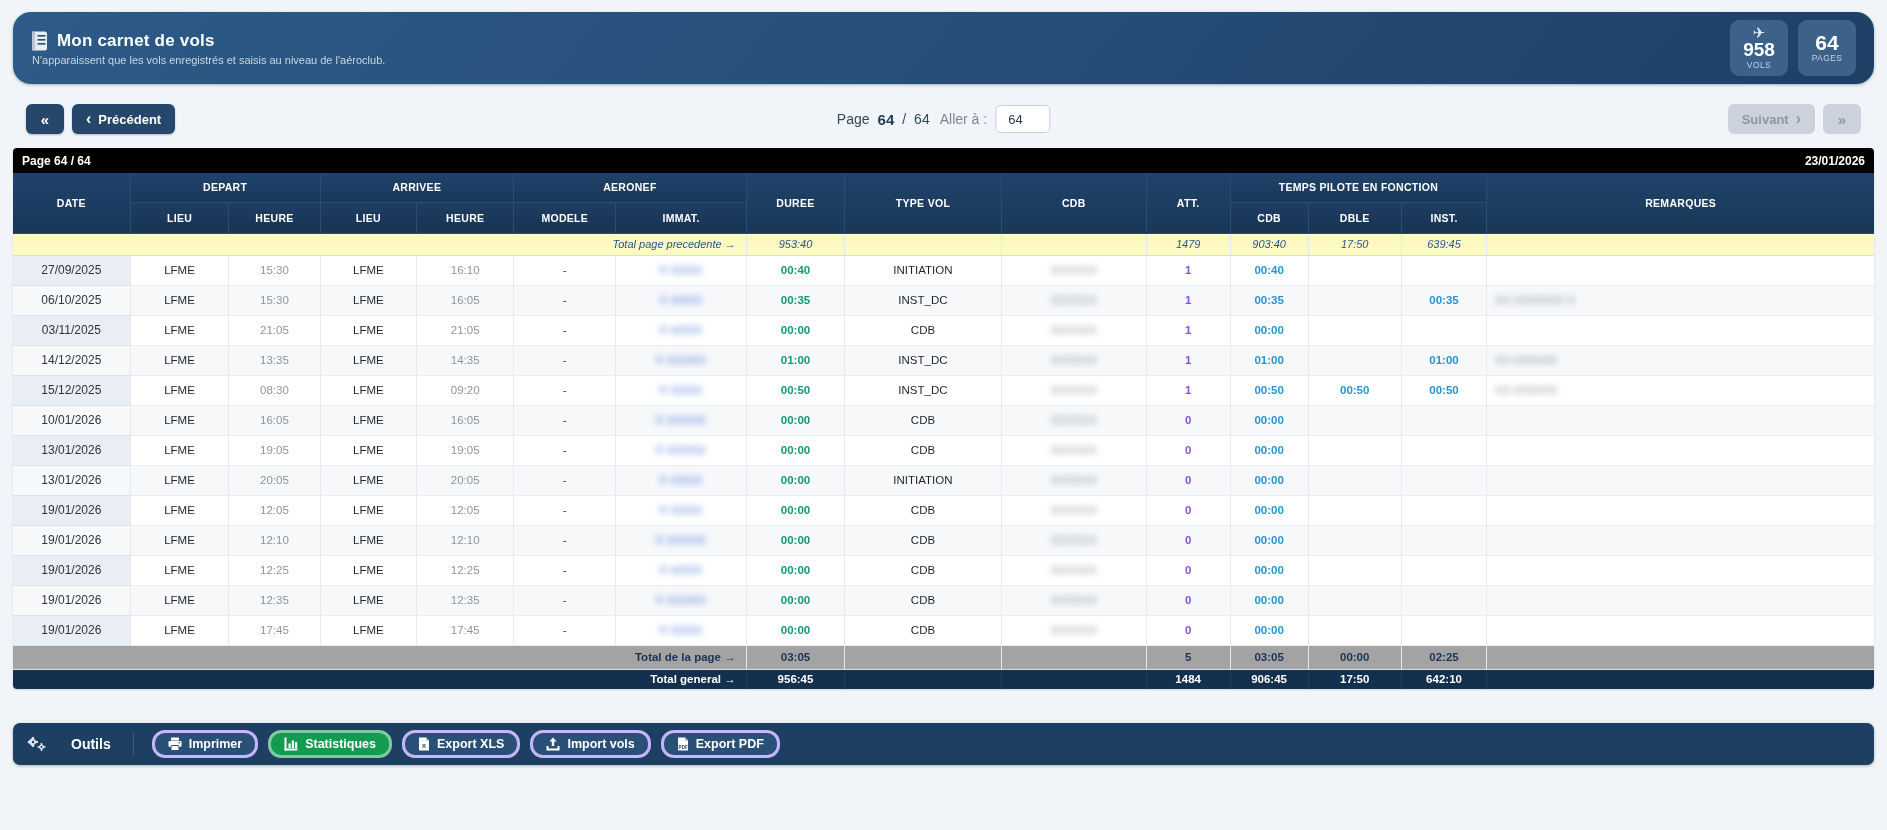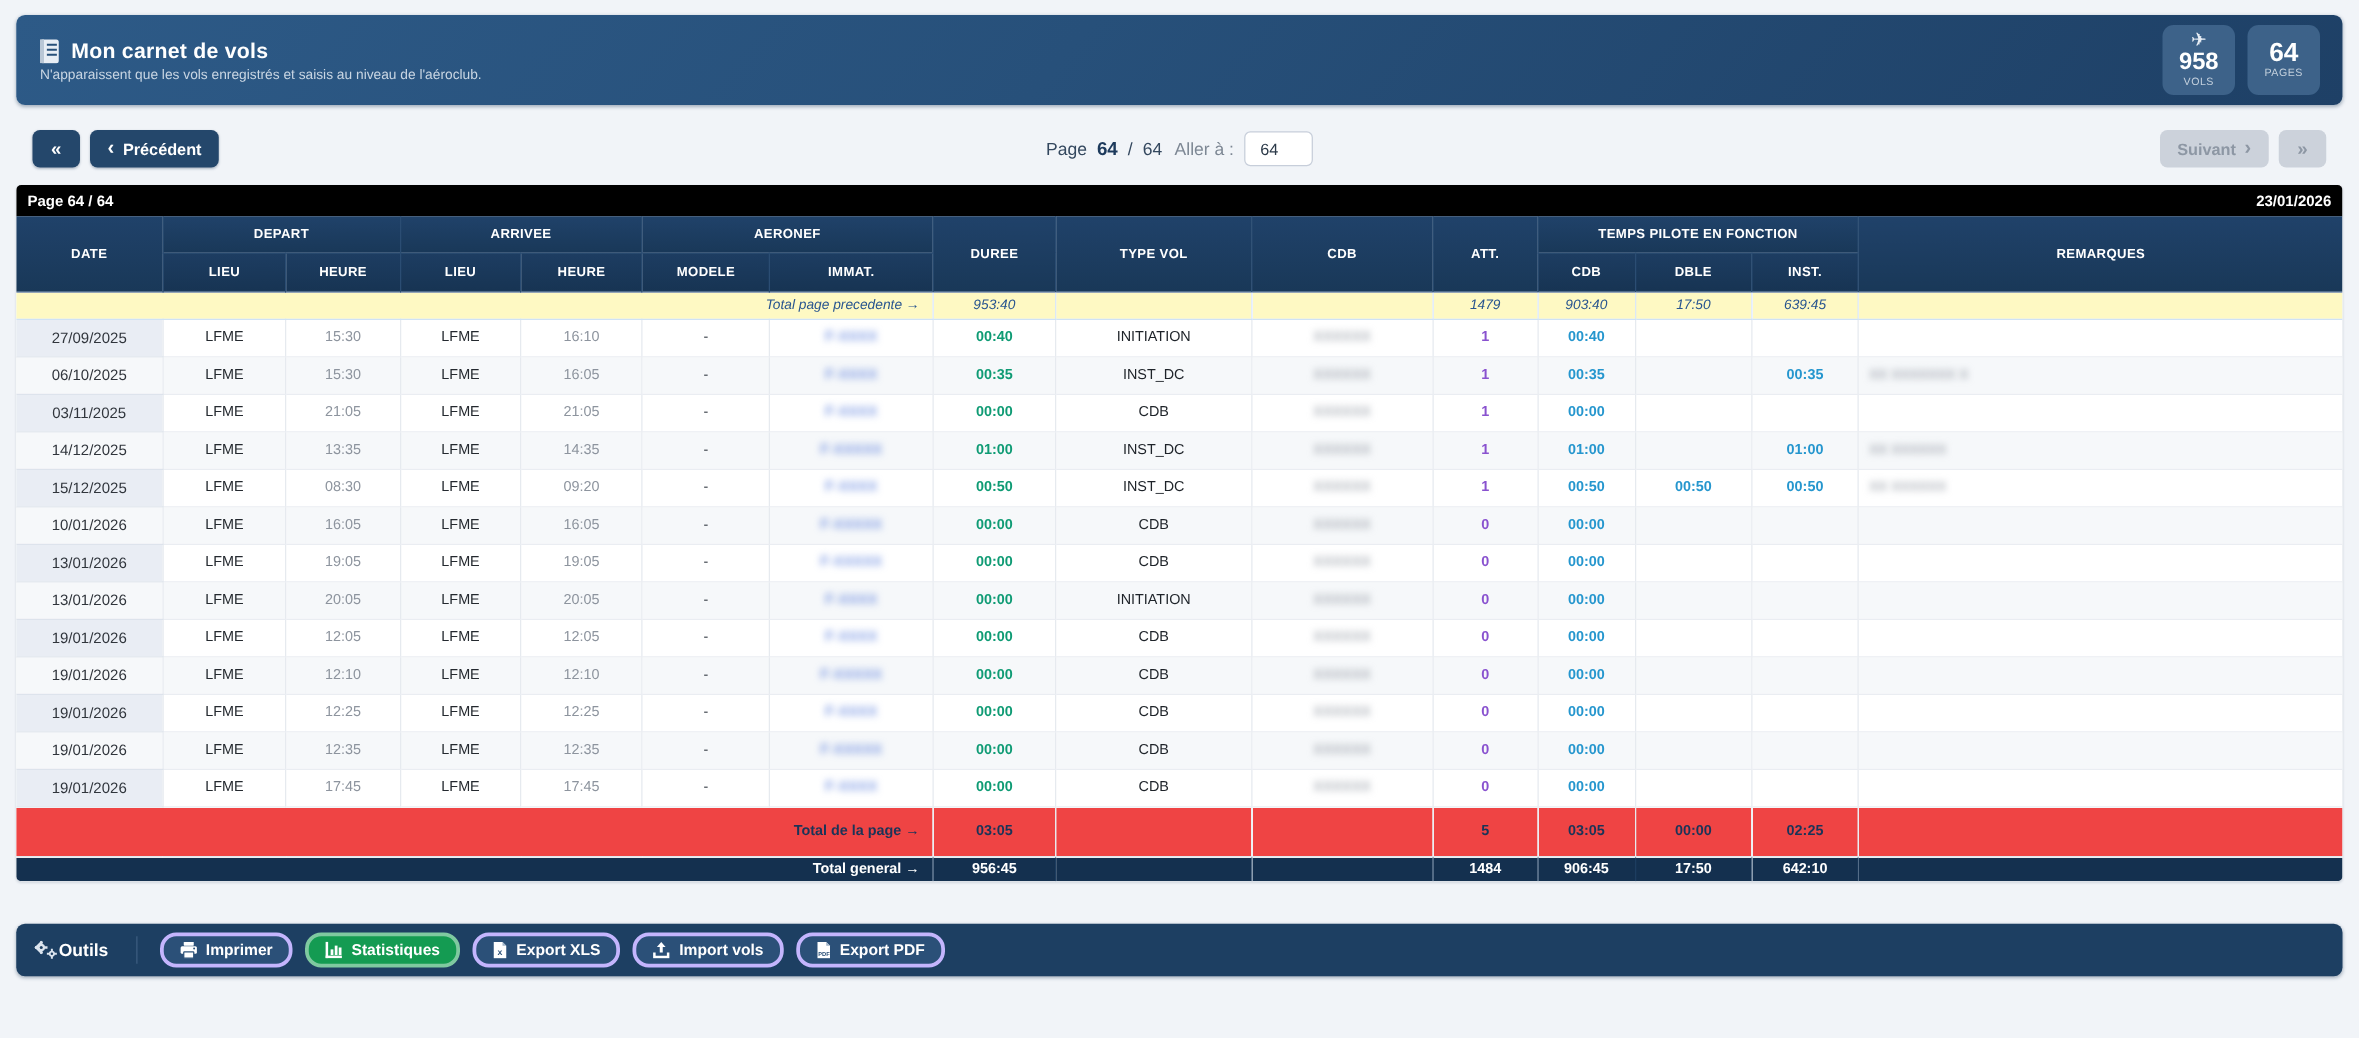--- a/index.html
+++ b/index.html
@@ -2,21 +2,21 @@
 <html><head>
 <meta charset="utf-8">
 <style>
   * { margin:0; padding:0; box-sizing:border-box; }
   html,body { width:1887px; height:830px; overflow:hidden;
     font-family:"Liberation Sans","DejaVu Sans",sans-serif;
     background:#f1f4f8; }
   body { padding-top:12px; }
 
   
-  .banner { margin:0 13px; height:72px; border-radius:7px;
+  .banner { margin:0 13px; height:72px; border-radius:18px;
     background:linear-gradient(130deg,#2d5a87 0%,#27507a 45%,#1e4066 100%);
     box-shadow:0 1px 3px rgba(20,48,79,.35);
     display:flex; align-items:center; justify-content:space-between; padding:0 18px; }
   .banner-left { display:flex; flex-direction:column; gap:3px; }
   .banner-title-row { display:flex; align-items:center; gap:9px; }
   .banner-title { color:#fff; font-size:17px; font-weight:bold; letter-spacing:.2px; }
   .banner-sub { color:#c9d6e3; font-size:11px; margin-left:1px; }
   .badges { display:flex; gap:10px; }
   .badge { width:58px; height:56px; border-radius:9px; background:#3d6289;
     display:flex; flex-direction:column; align-items:center; justify-content:center; gap:0; }
@@ -71,32 +71,32 @@
   td.c-immat span { color:#4a72d8; }
   td.c-duree { color:#0f9b74; font-weight:bold; }
   td.c-type { color:#1e2329; }
   td.c-cdbname span { color:#8b929c; }
   td.c-att { color:#8952cf; font-weight:bold; }
   td.c-time { color:#2596ce; font-weight:bold; }
   td.c-remark { text-align:left; padding-left:8px; font-size:11px; }
   td.c-remark span { color:#878e99; }
   .blur { filter:blur(3px); user-select:none; }
 
-  tr.totalpage td { height:40px; background:#ef4444; color:#1a3458; font-weight:bold; font-size:11.5px;
+  tr.totalpage td { height:24px; background:#a3a3a3; color:#1a3458; font-weight:bold; font-size:11.5px;
     border-bottom:1px solid #d8dfe8; }
   tr.totalpage td.lab { text-align:right; padding-right:10px; }
   tr.totalgen td { height:20px; background:#14304f; color:#fff; font-weight:bold; font-size:11.5px;
     border-right-color:#1d3d60; border-bottom:none; }
   tr.totalgen td.lab { text-align:right; padding-right:10px; }
 
   
   .toolbar { margin:34px 13px 0 13px; height:42px; border-radius:7px; background:#1d3f62;
     display:flex; align-items:center; padding:0 14px; gap:10px;
     box-shadow:0 1px 3px rgba(20,48,79,.35); }
-  .tools-title { display:flex; align-items:flex-start; gap:0; color:#fff; font-size:14px;
+  .tools-title { display:flex; align-items:flex-start; gap:24px; color:#fff; font-size:14px;
     font-weight:bold; padding-right:12px; }
   .tb-sep { width:1px; height:22px; background:#3c5d80; margin-right:8px; }
   .tbtn { height:28px; border-radius:13px; border:3px solid #c4b5fd; background:#2b5078;
     color:#fff; font-family:inherit; font-size:12.5px; font-weight:bold; display:flex;
     align-items:center; gap:7px; padding:0 13px; cursor:pointer; }
   .tbtn.green { background:#149b52; border-color:#7fc9a0; }
   .icon svg { display:block; }
 </style>
 </head>
 <body>

